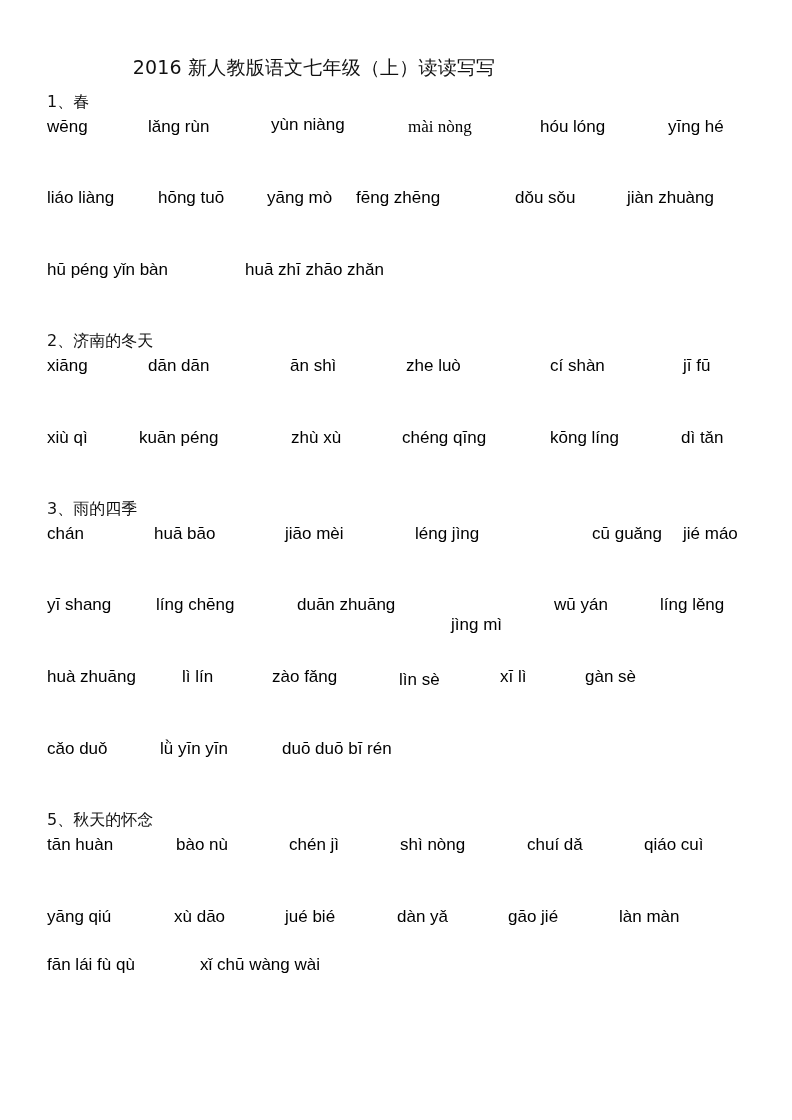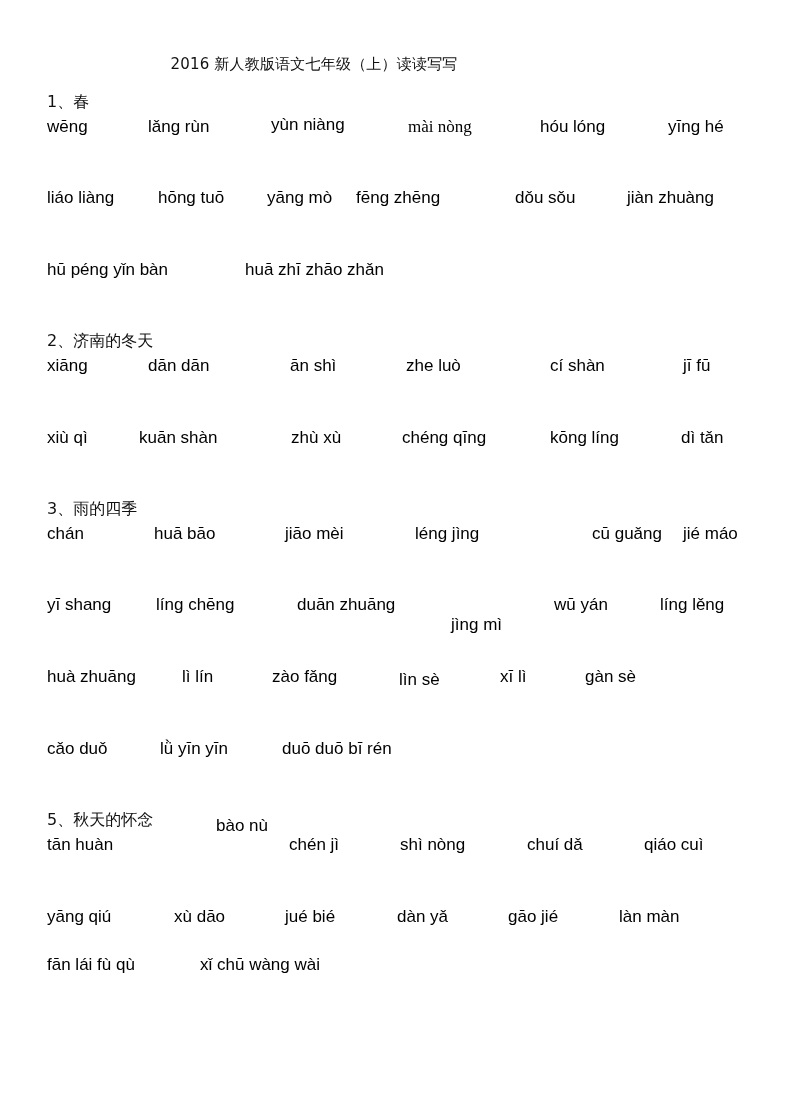--- a/index.html
+++ b/index.html
@@ -15,21 +15,21 @@
       color: #000;
       font-family: "Liberation Sans", sans-serif;
     }
     .page-title {
       position: absolute;
       top: 55px;
       left: 0;
       width: 628px;
       text-align: center;
       font-family: "DejaVu Sans", sans-serif;
-      font-size: 15px;
+      font-size: 19px;
       font-weight: normal;
       color: #111;
       letter-spacing: 0.2px;
     }
     .section-heading {
       position: absolute;
       left: 47px;
       font-family: "DejaVu Sans", sans-serif;
       font-size: 16px;
       color: #111;
@@ -71,21 +71,21 @@
 <div class="section-heading" style="top:331px;">2、济南的冬天</div>
 
 <div class="word" style="top:356px;left:47px;">xiāng</div>
 <div class="word" style="top:356px;left:148px;">dān dān</div>
 <div class="word" style="top:356px;left:290px;">ān shì</div>
 <div class="word" style="top:356px;left:406px;">zhe luò</div>
 <div class="word" style="top:356px;left:550px;">cí shàn</div>
 <div class="word" style="top:356px;left:683px;">jī fū</div>
 
 <div class="word" style="top:428px;left:47px;">xiù qì</div>
-<div class="word" style="top:428px;left:139px;">kuān shàn</div>
+<div class="word" style="top:428px;left:139px;">kuān péng</div>
 <div class="word" style="top:428px;left:291px;">zhù xù</div>
 <div class="word" style="top:428px;left:402px;">chéng qīng</div>
 <div class="word" style="top:428px;left:550px;">kōng líng</div>
 <div class="word" style="top:428px;left:681px;">dì tǎn</div>
 
 <div class="section-heading" style="top:499px;">3、雨的四季</div>
 
 <div class="word" style="top:524px;left:47px;">chán</div>
 <div class="word" style="top:524px;left:154px;">huā bāo</div>
 <div class="word" style="top:524px;left:285px;">jiāo mèi</div>
@@ -107,21 +107,21 @@
 <div class="word" style="top:667px;left:500px;">xī lì</div>
 <div class="word" style="top:667px;left:585px;">gàn sè</div>
 
 <div class="word" style="top:739px;left:47px;">cǎo duǒ</div>
 <div class="word" style="top:739px;left:160px;">lǜ yīn yīn</div>
 <div class="word" style="top:739px;left:282px;">duō duō bī rén</div>
 
 <div class="section-heading" style="top:810px;">5、秋天的怀念</div>
 
 <div class="word" style="top:835px;left:47px;">tān huàn</div>
-<div class="word" style="top:816px;left:176px;margin-left:40px;">bào nù</div>
+<div class="word" style="top:835px;left:176px;">bào nù</div>
 <div class="word" style="top:835px;left:289px;">chén jì</div>
 <div class="word" style="top:835px;left:400px;">shì nòng</div>
 <div class="word" style="top:835px;left:527px;">chuí dǎ</div>
 <div class="word" style="top:835px;left:644px;">qiáo cuì</div>
 
 <div class="word" style="top:907px;left:47px;">yāng qiú</div>
 <div class="word" style="top:907px;left:174px;">xù dāo</div>
 <div class="word" style="top:907px;left:285px;">jué bié</div>
 <div class="word" style="top:907px;left:397px;">dàn yǎ</div>
 <div class="word" style="top:907px;left:508px;">gāo jié</div>

